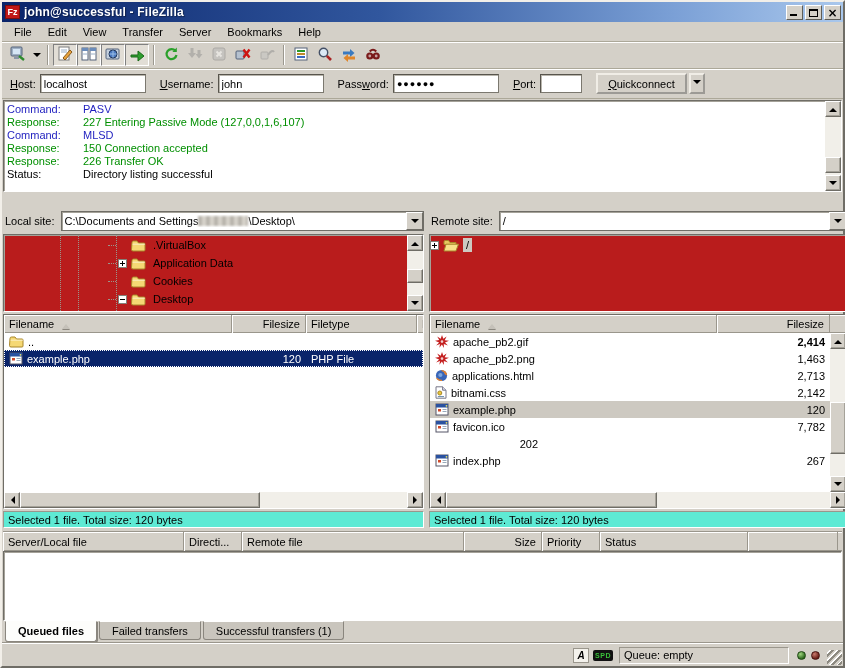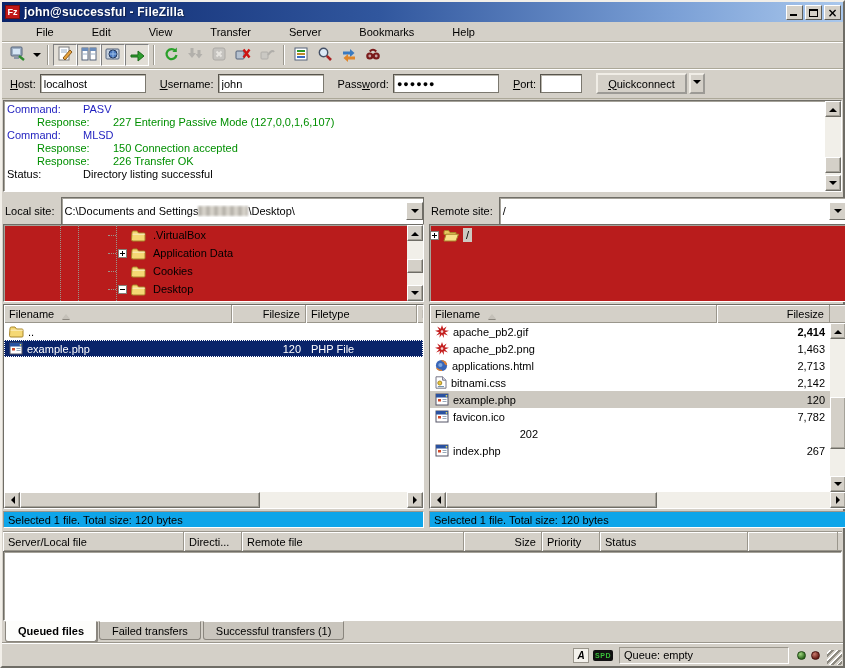--- a/index.html
+++ b/index.html
@@ -18,21 +18,21 @@
   .title-text { color:#fff; font-weight:bold; font-size:12px; letter-spacing:.2px; flex:1;
     text-shadow:1px 1px 1px rgba(0,0,0,.4); white-space:nowrap; overflow:hidden;}
   .win-btn { width:17px; height:15px; background:#d4d0c8; border:1px solid; border-color:#fff #5f5d56 #5f5d56 #fff;
     margin-left:2px; position:relative; flex:0 0 17px; }
   .win-btn .g-min { position:absolute; left:3px; bottom:3px; width:7px; height:2px; background:#000; }
   .win-btn .g-max { position:absolute; left:3px; top:3px; width:9px; height:8px; border:1px solid #000; border-top-width:2px; }
   .win-btn .g-close { position:absolute; inset:0; text-align:center; line-height:14px; font-weight:bold; font-size:12px; font-family:"DejaVu Sans",sans-serif;}
   
   .menubar { height:20px; flex:0 0 20px; display:flex; align-items:center; padding-left:4px;
     border-bottom:1px solid #aca899; background:#d4d0c8;}
-  .menu-item { padding:2px 8px;margin-left:22px; }
+  .menu-item { padding:2px 8px; }
   
   .toolbar { height:27px; flex:0 0 27px; display:flex; align-items:center; padding-left:4px;
     border-bottom:1px solid #aca899; box-shadow:inset 0 1px 0 #fff; }
   .tb-btn { width:24px; height:22px; display:flex; align-items:center; justify-content:center;
     border:1px solid transparent; background:transparent; }
   .tb-btn.pressed { border-color:#808080 #fff #fff #808080; background:#e2ded6; }
   .tb-btn.disabled svg { filter:grayscale(100%); opacity:.45; }
   .tb-drop { width:13px; height:22px; display:flex; align-items:center; justify-content:center; }
   .tb-sep { width:2px; height:20px; margin:0 4px; border-left:1px solid #9b988f; border-right:1px solid #fff; }
   .arr-down { width:0; height:0; border:4px solid transparent; border-top:4px solid #000; margin-top:4px; }
@@ -52,43 +52,43 @@
     display:flex; align-items:center; justify-content:center; }
   .qc-drop .arr-down { margin-top:0; }
   
   .log-wrap { flex:0 0 92px; margin:1px 1px 0 1px; background:#fff;
     border:1px solid; border-color:#6f6d66 #fff #fff #6f6d66; box-shadow:inset 1px 1px 0 #a5a299;
     display:flex; overflow:hidden; }
   .log-lines { flex:1; padding:2px 0 0 3px; }
   .log-row { display:flex; height:13px; line-height:13px; white-space:nowrap; }
   .log-label { width:76px; flex:0 0 76px; }
   .c-command { color:#1f1fbf; }
-  .c-response { color:#008f00;margin-left:30px; }
+  .c-response { color:#008f00; }
   .c-status { color:#000; }
   
   .vscroll { width:16px; flex:0 0 16px; background:#f1efe9; display:flex; flex-direction:column; }
   .hscroll { height:16px; flex:0 0 16px; background:#f1efe9; display:flex; }
   .sb-btn { width:16px; height:16px; flex:0 0 16px; background:#d4d0c8; border:1px solid; border-color:#fff #6f6d66 #6f6d66 #fff;
     box-shadow:inset -1px -1px 0 #a5a299; display:flex; align-items:center; justify-content:center; }
   .tri-up   { width:0;height:0;border:4px solid transparent;border-bottom:4px solid #000;margin-bottom:3px;}
   .tri-down { width:0;height:0;border:4px solid transparent;border-top:4px solid #000;margin-top:3px;}
   .tri-left { width:0;height:0;border:4px solid transparent;border-right:4px solid #000;margin-right:3px;}
   .tri-right{ width:0;height:0;border:4px solid transparent;border-left:4px solid #000;margin-left:3px;}
   .sb-track { flex:1; position:relative; }
   .sb-thumb { position:absolute; background:#d4d0c8; border:1px solid; border-color:#fff #6f6d66 #6f6d66 #fff;
     box-shadow:inset -1px -1px 0 #a5a299; }
   
-  .main { flex:0 0 336px; display:flex; padding:8px 1px 0 1px; }
+  .main { flex:0 0 336px; display:flex; padding:18px 1px 0 1px; }
   .pane { display:flex; flex-direction:column; }
   .pane.left { width:421px; flex:0 0 421px; }
   .splitter { width:5px; flex:0 0 5px; }
   .pane.right { flex:1; }
   .site-row { height:22px; flex:0 0 22px; display:flex; align-items:center; }
   .site-label { padding:0 6px 0 2px; white-space:nowrap; }
-  .combo { flex:1; height:28px; background:#fff; border:1px solid #6f6d66; box-shadow:inset 1px 1px 0 #a5a299;
+  .combo { flex:1; height:20px; background:#fff; border:1px solid #6f6d66; box-shadow:inset 1px 1px 0 #a5a299;
     display:flex; align-items:center; }
   .combo-value { flex:1; padding:0 3px; white-space:nowrap; overflow:hidden; }
   .combo-btn { width:17px; height:18px; flex:0 0 17px; background:#d4d0c8; border:1px solid; border-color:#fff #6f6d66 #6f6d66 #fff;
     display:flex; align-items:center; justify-content:center; }
   .redacted { display:inline-block; width:50px; height:10px; vertical-align:-1px;
     background:repeating-linear-gradient(90deg,#b9b5ad 0 4px,#d7d3cb 4px 8px); filter:blur(1.2px); }
   .tree-box { flex:0 0 78px; margin-top:2px; background:#b91c1c; border:1px solid; border-color:#6f6d66 #fff #fff #6f6d66;
     box-shadow:inset 1px 1px 0 #a5a299; display:flex; overflow:hidden; }
   .tree-area { flex:1; position:relative; padding-top:1px; }
   .tree-row { height:18px; display:flex; align-items:center; position:relative; white-space:nowrap; }
@@ -113,21 +113,21 @@
   .head-fill { flex:1; box-shadow:inset 0 1px 0 #fff, inset 0 -1px 0 #9a968c; }
   .list-body-wrap { flex:1; display:flex; overflow:hidden; }
   .list-body { flex:1; background:#fff; overflow:hidden; }
   .frow { height:17px; display:flex; align-items:center; white-space:nowrap; }
   .frow .cell { padding:0 5px; overflow:hidden; display:flex; align-items:center; height:17px; }
   .frow .cell.num { justify-content:flex-end; }
   .frow.sel-active { background:#0a246a; color:#fff; outline:1px dotted #f0c; outline:1px dotted #fff; outline-offset:-1px; }
   .frow.sel-inactive { background:#cdc9c1; }
   .ficon { margin-right:4px; flex:0 0 auto; display:inline-flex; }
   .pane-status { height:17px; flex:0 0 17px; display:flex; align-items:center; padding:0 4px; margin-top:2px;
-    border:1px solid; border-color:#9a968c #fff #fff #9a968c; background:#0ea5e9; white-space:nowrap; overflow:hidden;}
+    border:1px solid; border-color:#9a968c #fff #fff #9a968c; background:#5eead4; white-space:nowrap; overflow:hidden;}
   
   .queue-head { height:20px; flex:0 0 20px; display:flex; background:#d4d0c8; margin:3px 1px 0 1px;
     border-top:1px solid #9a968c; }
   .queue-body { flex:1; margin:0 1px; background:#fff; border:1px solid; border-color:#6f6d66 #fff #fff #6f6d66;
     box-shadow:inset 1px 1px 0 #a5a299; }
   
   .tabs { height:22px; flex:0 0 22px; display:flex; align-items:flex-start; padding-left:3px; background:#d4d0c8; }
   .tab { height:19px; padding:3px 12px 0 12px; margin-right:2px; background:#c9c5bd;
     border:1px solid #8a867e; border-top:1px solid #fff; border-radius:0 0 3px 3px; white-space:nowrap; }
   .tab.active { background:#fdfdfb; font-weight:bold; height:21px; border-top-color:#fdfdfb; box-shadow:1px 1px 0 #8a867e; }

